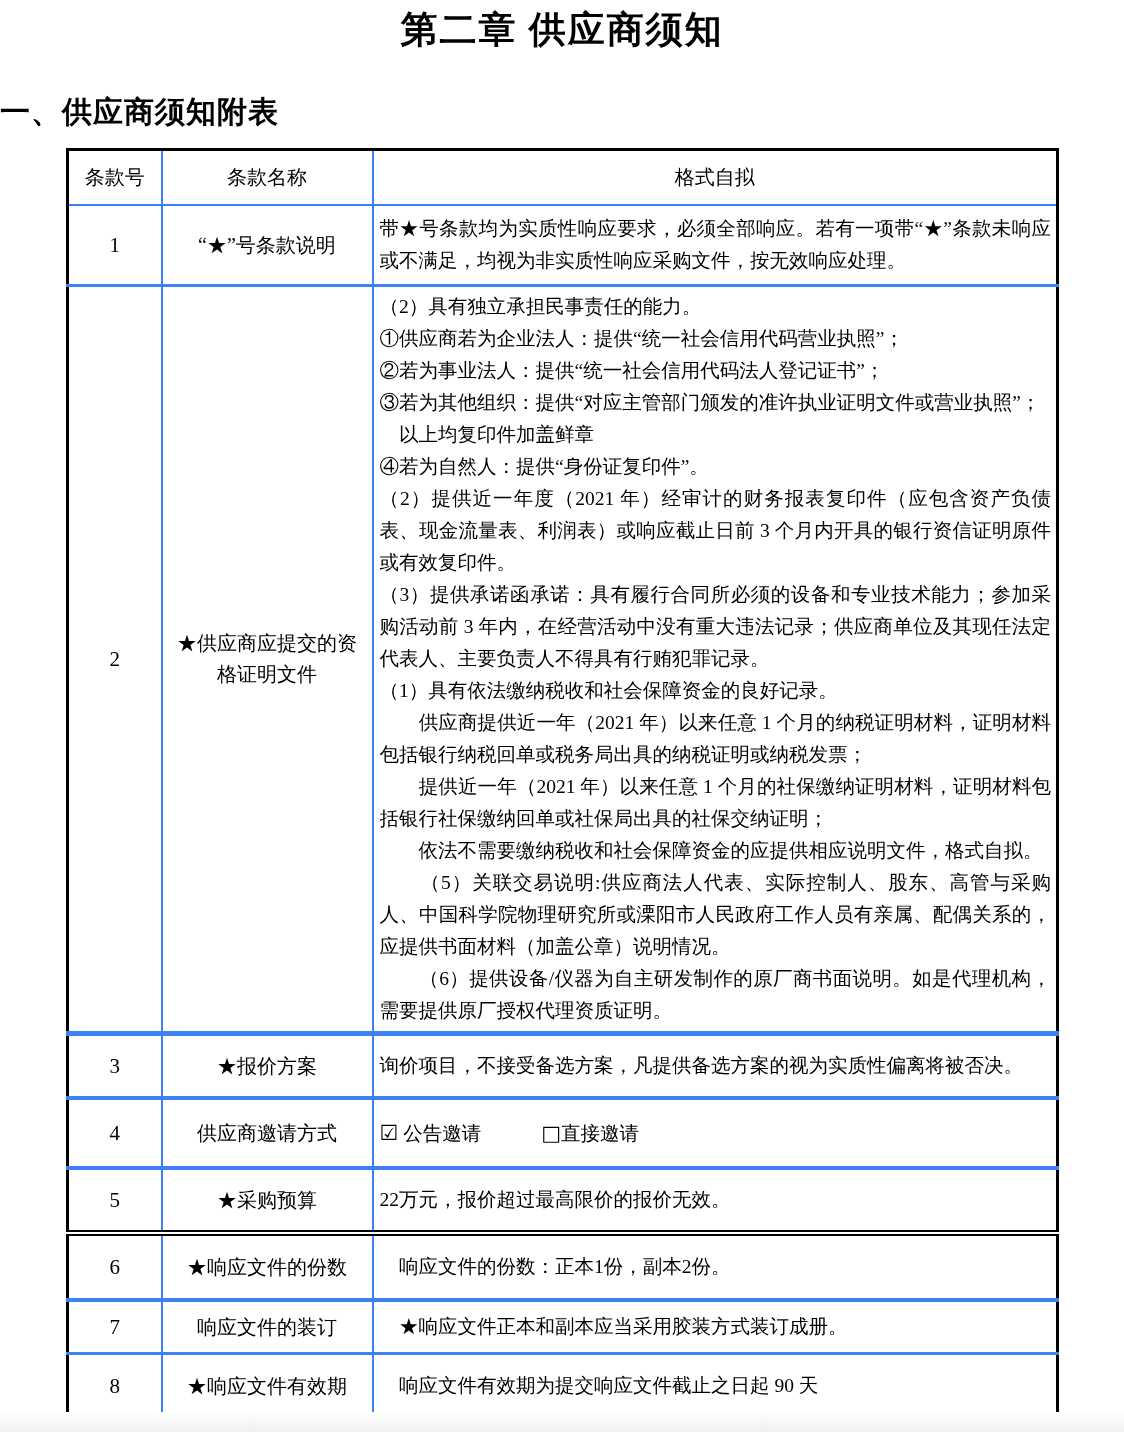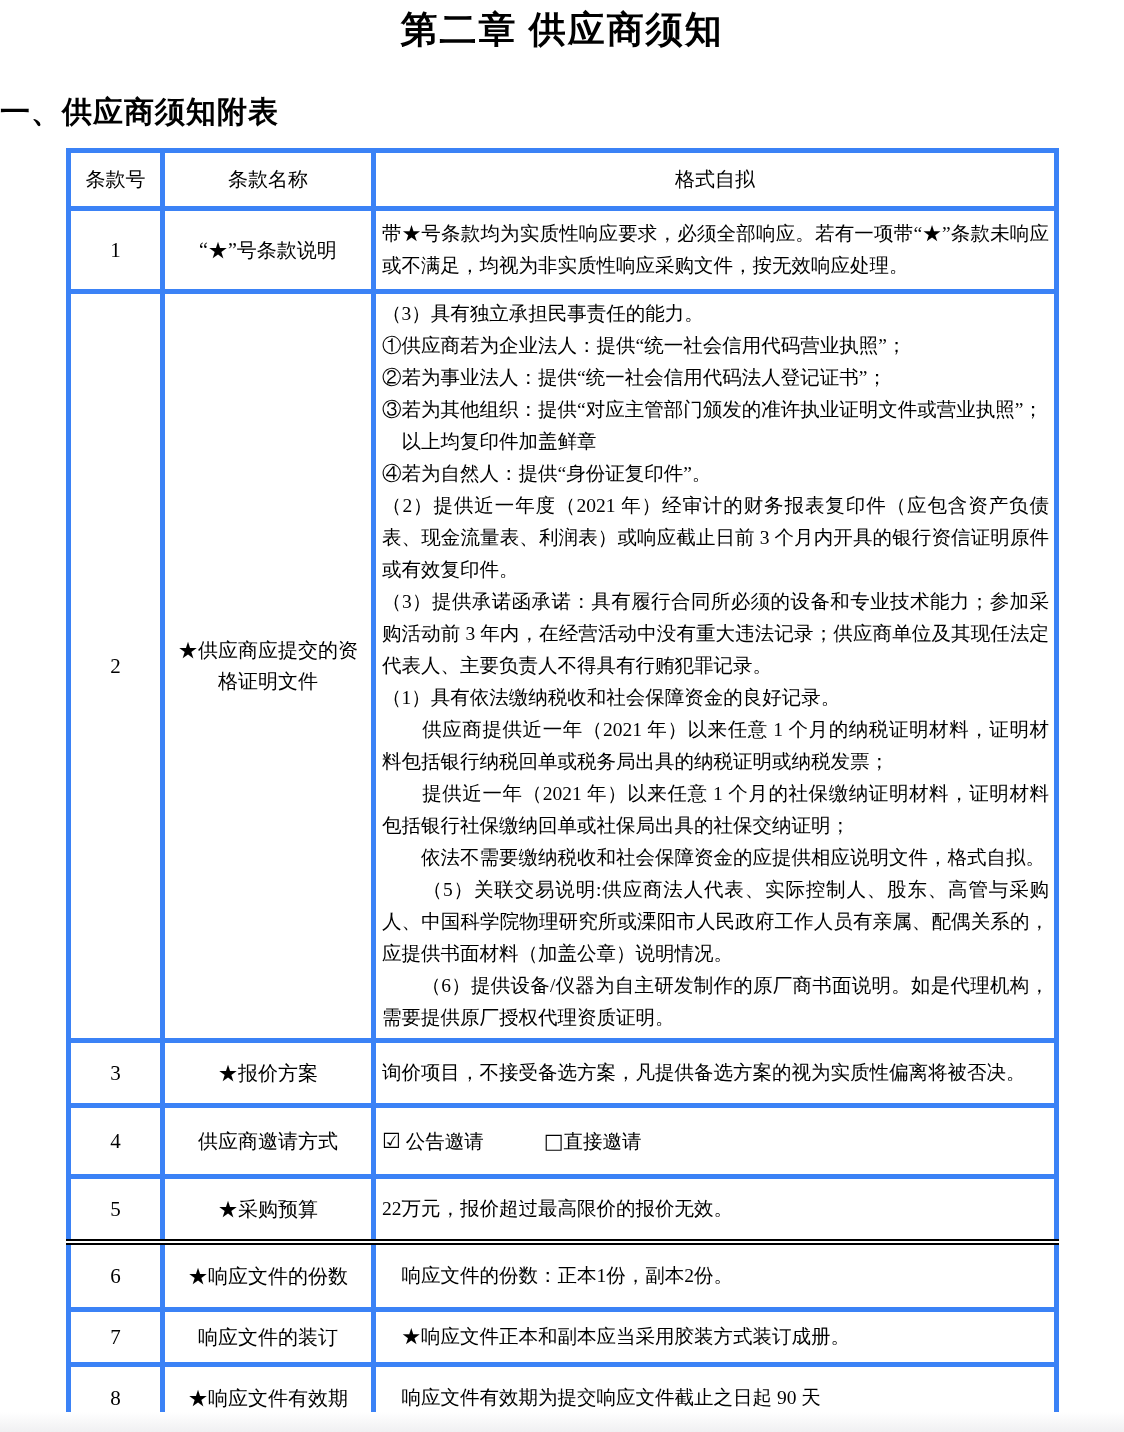--- a/index.html
+++ b/index.html
@@ -30,21 +30,21 @@
   table.clauses{
     margin:18px 0 0 66px;
     width:993px;
     border-collapse:collapse;
     table-layout:fixed;
     border:3px solid #000;
   }
   col.c-no{width:94px;}
   col.c-name{width:211px;}
   th,td{
-    border:5px solid #3b82f6;
+    border:2px solid #3b82f6;
     vertical-align:middle;
     word-break:break-all;
   }
   th{
     height:51px;
     font-size:20px;
     font-weight:400;
     text-align:center;
   }
   .no-cell{
@@ -111,21 +111,21 @@
           <td class="no-cell">1</td>
           <td class="name-cell">“★”号条款说明</td>
           <td class="desc-cell">
             <p>带★号条款均为实质性响应要求，必须全部响应。若有一项带“★”条款未响应或不满足，均视为非实质性响应采购文件，按无效响应处理。</p>
           </td>
         </tr>
         <tr class="row-2">
           <td class="no-cell">2</td>
           <td class="name-cell">★供应商应提交的资格证明文件</td>
           <td class="desc-cell">
-            <p>（3）具有独立承担民事责任的能力。</p>
+            <p>（2）具有独立承担民事责任的能力。</p>
             <p>①供应商若为企业法人：提供“统一社会信用代码营业执照”；</p>
             <p>②若为事业法人：提供“统一社会信用代码法人登记证书”；</p>
             <p>③若为其他组织：提供“对应主管部门颁发的准许执业证明文件或营业执照”；</p>
             <p>　以上均复印件加盖鲜章</p>
             <p>④若为自然人：提供“身份证复印件”。</p>
             <p>（2）提供近一年度（2021 年）经审计的财务报表复印件（应包含资产负债表、现金流量表、利润表）或响应截止日前 3 个月内开具的银行资信证明原件或有效复印件。</p>
             <p>（3）提供承诺函承诺：具有履行合同所必须的设备和专业技术能力；参加采购活动前 3 年内，在经营活动中没有重大违法记录；供应商单位及其现任法定代表人、主要负责人不得具有行贿犯罪记录。</p>
             <p>（1）具有依法缴纳税收和社会保障资金的良好记录。</p>
             <p>　　供应商提供近一年（2021 年）以来任意 1 个月的纳税证明材料，证明材料包括银行纳税回单或税务局出具的纳税证明或纳税发票；</p>
             <p>　　提供近一年（2021 年）以来任意 1 个月的社保缴纳证明材料，证明材料包括银行社保缴纳回单或社保局出具的社保交纳证明；</p>

